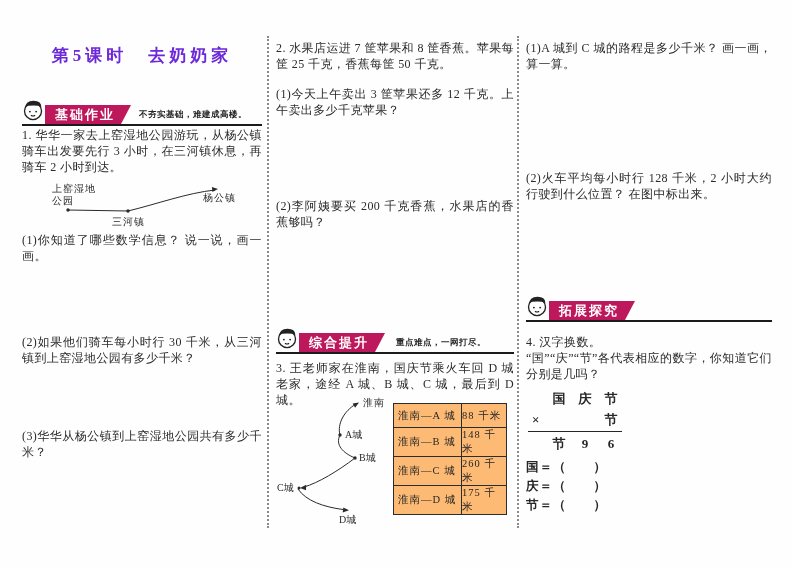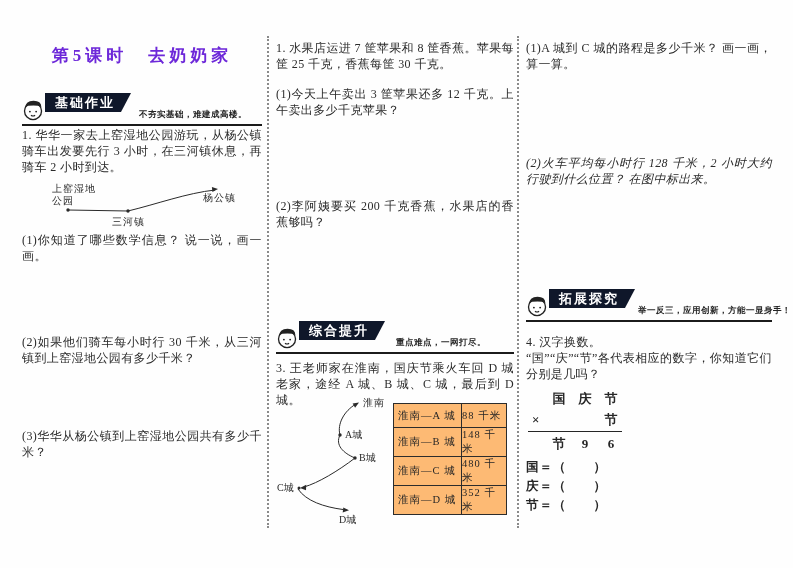--- a/index.html
+++ b/index.html
@@ -24,22 +24,22 @@
     text-align:center; font-size:17px; font-weight:bold;
     letter-spacing:4px; color:#6d28d9;
   }
 
   .section-header {
     position:absolute; left:0; width:100%; height:26px;
     border-bottom:2.5px solid #1b1b1b;
   }
   .mascot { position:absolute; left:-2px; top:-4px; width:25px; height:27px; }
   .badge {
-    position:absolute; left:23px; bottom:12px; height:19px;
-    background:#0f172a; color:#ffffff; font-weight:bold;
+    position:absolute; left:23px; bottom:0; height:19px;
+    background:#be185d; color:#ffffff; font-weight:bold;
     font-size:13px; letter-spacing:2px; line-height:19px;
     padding:0 16px 0 10px;
     clip-path:polygon(0 0, 100% 0, calc(100% - 10px) 100%, 0 100%);
   }
   .tagline {
     position:absolute; bottom:3px; font-size:8.5px; font-weight:bold;
     letter-spacing:0.5px; color:#242424; white-space:nowrap;margin-top:44px;
   }
   .tag-pos1 { left:117px; } .tag-pos2 { left:120px; } .tag-pos3 { left:112px; }
 
@@ -112,21 +112,21 @@
       <text x="181" y="21" font-size="10" letter-spacing="1">杨公镇</text>
     </svg>
 
     <div class="para" style="top:232px;">(1)你知道了哪些数学信息？ 说一说，画一画。</div>
     <div class="para" style="top:334px;">(2)如果他们骑车每小时行 30 千米，从三河镇到上窑湿地公园有多少千米？</div>
     <div class="para" style="top:428px;">(3)华华从杨公镇到上窑湿地公园共有多少千米？</div>
   </div>
 
   <div class="col col2">
 
-    <div class="para" style="top:40px;">1. 水果店运进 7 筐苹果和 8 筐香蕉。苹果每筐 25 千克，香蕉每筐 30 千克。</div>
+    <div class="para" style="top:40px;">2. 水果店运进 7 筐苹果和 8 筐香蕉。苹果每筐 25 千克，香蕉每筐 50 千克。</div>
     <div class="para" style="top:86px;">(1)今天上午卖出 3 筐苹果还多 12 千克。上午卖出多少千克苹果？</div>
     <div class="para" style="top:198px;">(2)李阿姨要买 200 千克香蕉，水果店的香蕉够吗？</div>
 
     <div class="section-header" style="top:328px;">
       <svg class="mascot" viewBox="0 0 24 26">
         <circle cx="12.5" cy="14.5" r="8.2" fill="#fff" stroke="#222" stroke-width="1.3"></circle>
         <path d="M4.5,12.5 Q5,4.5 13,4.5 Q20.5,4.5 20.5,10.5 Q16,8.5 8,9.5 Q5.5,10 4.5,12.5 Z" fill="#222"></path>
         <circle cx="9.5" cy="15" r="0.9" fill="#222"></circle>
         <circle cx="15.5" cy="15" r="0.9" fill="#222"></circle>
         <path d="M10.5,18.5 Q12.5,20 14.5,18.5" stroke="#222" fill="none" stroke-width="1"></path>
@@ -164,45 +164,44 @@
         <tr>
           <td class="route-cell">淮南—A 城</td>
           <td class="dist-cell">88 千米</td>
         </tr>
         <tr>
           <td class="route-cell">淮南—B 城</td>
           <td class="dist-cell">148 千米</td>
         </tr>
         <tr>
           <td class="route-cell">淮南—C 城</td>
-          <td class="dist-cell">480 千米</td>
+          <td class="dist-cell">260 千米</td>
         </tr>
         <tr>
           <td class="route-cell">淮南—D 城</td>
-          <td class="dist-cell">352 千米</td>
+          <td class="dist-cell">175 千米</td>
         </tr>
       </tbody>
     </table>
   </div>
 
   <div class="col col3">
 
     <div class="para" style="top:40px;">(1)A 城到 C 城的路程是多少千米？ 画一画，算一算。</div>
-    <div class="para" style="top:155px;font-style:italic;">(2)火车平均每小时行 128 千米，2 小时大约行驶到什么位置？ 在图中标出来。</div>
+    <div class="para" style="top:170px;">(2)火车平均每小时行 128 千米，2 小时大约行驶到什么位置？ 在图中标出来。</div>
 
     <div class="section-header" style="top:296px;">
       <svg class="mascot" viewBox="0 0 24 26">
         <circle cx="12.5" cy="14.5" r="8.2" fill="#fff" stroke="#222" stroke-width="1.3"></circle>
         <path d="M4.5,12.5 Q5,4.5 13,4.5 Q20.5,4.5 20.5,10.5 Q16,8.5 8,9.5 Q5.5,10 4.5,12.5 Z" fill="#222"></path>
         <circle cx="9.5" cy="15" r="0.9" fill="#222"></circle>
         <circle cx="15.5" cy="15" r="0.9" fill="#222"></circle>
         <path d="M10.5,18.5 Q12.5,20 14.5,18.5" stroke="#222" fill="none" stroke-width="1"></path>
       </svg>
       <div class="badge">拓展探究</div>
-      <span class="tagline tag-pos3">举一反三，应用创新，方能一显身手！</span>
     </div>
 
     <div class="para" style="top:334px;">4. 汉字换数。</div>
     <div class="para" style="top:350px;">“国”“庆”“节”各代表相应的数字，你知道它们分别是几吗？</div>
 
     <div class="mult-block">
       <div class="mult-row">
         <span></span>
         <span>国</span>
         <span>庆</span>

